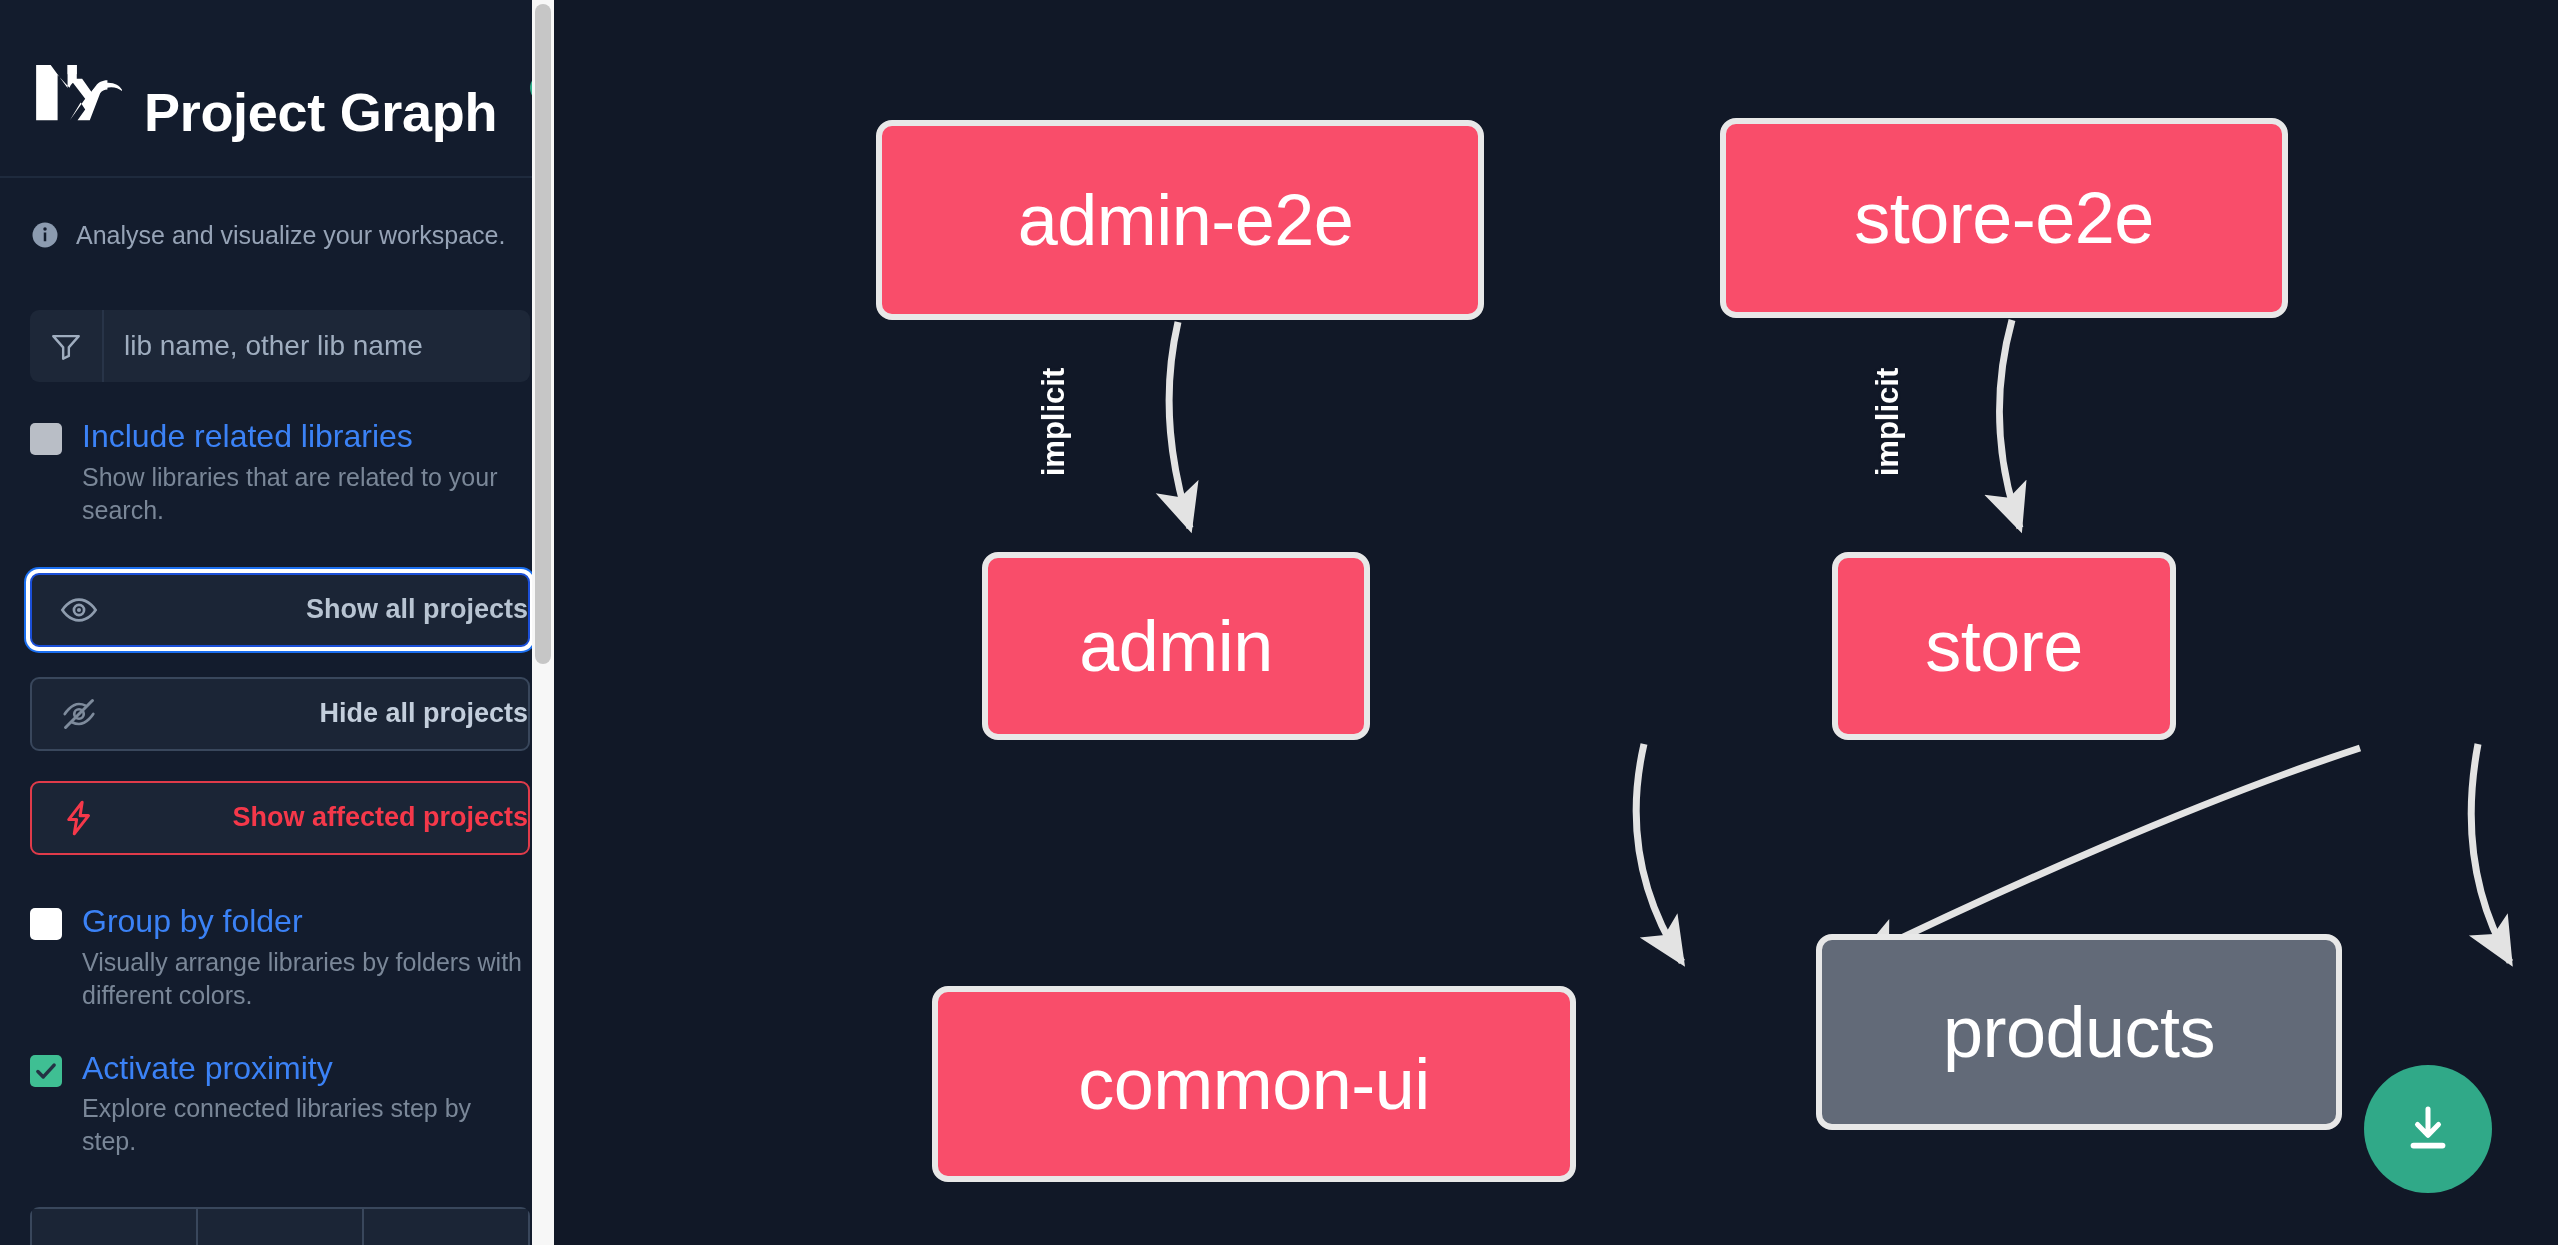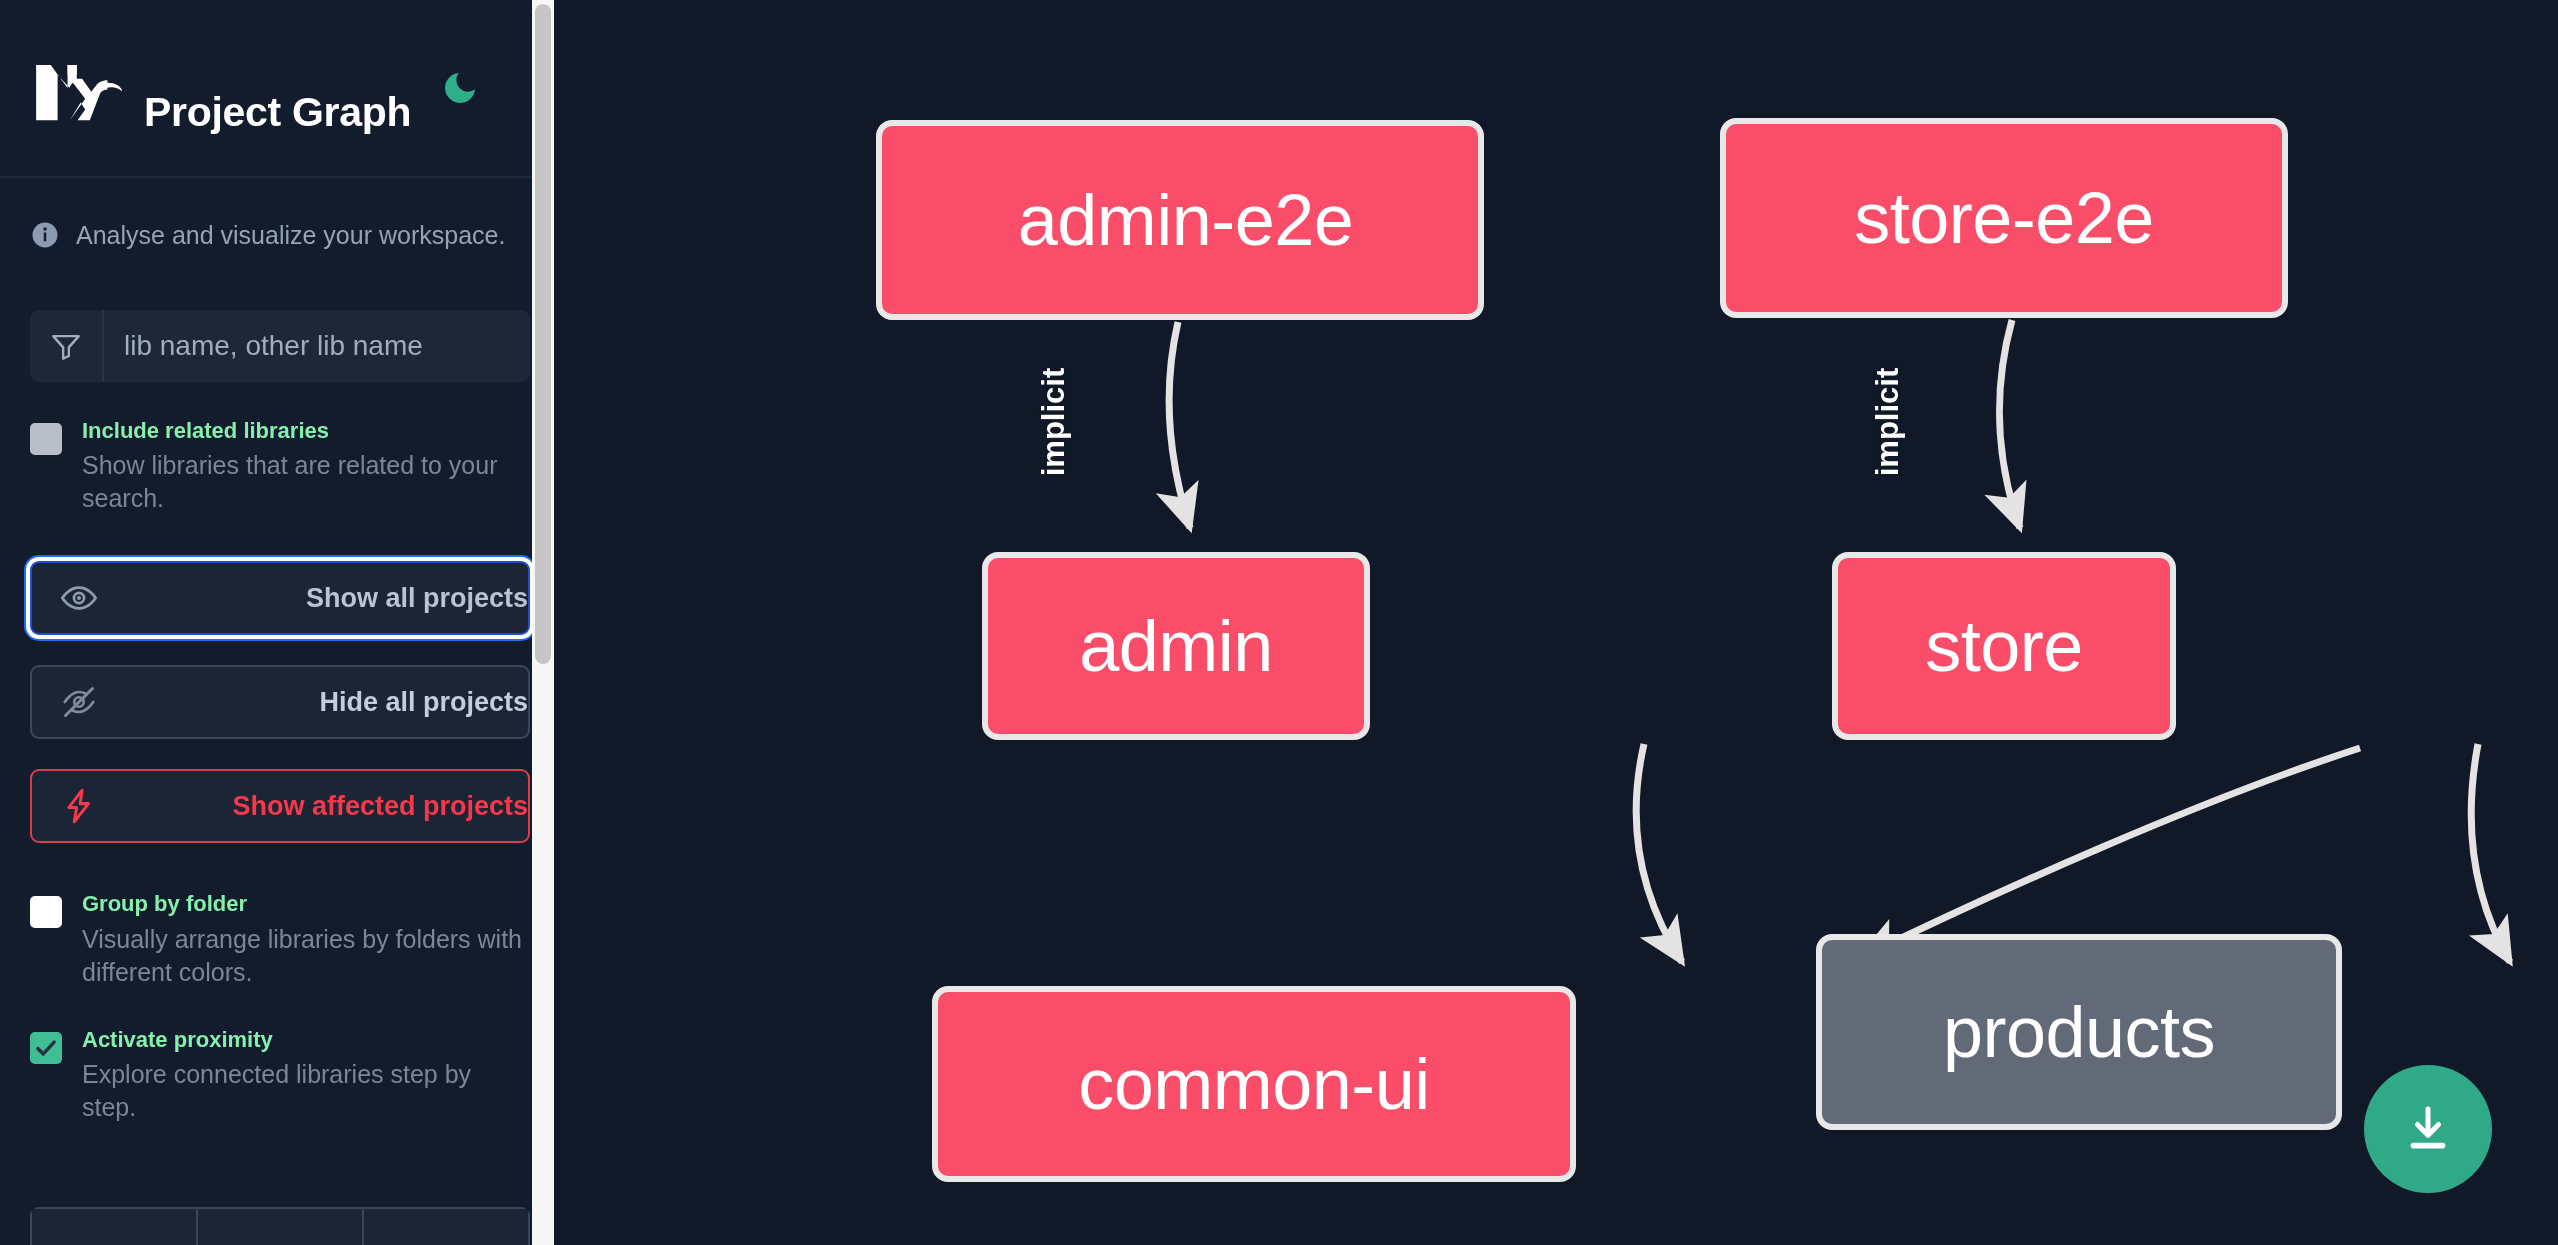--- a/index.html
+++ b/index.html
@@ -21,21 +21,21 @@
   }
   .sidebar-header {
     height: 178px;
     display: flex; align-items: center;
     padding-left: 30px;
     border-bottom: 2px solid #1e2a3d;
   }
   .nx-logo { width: 92px; height: 72px; flex: 0 0 auto; }
   .app-title {
     color: #ffffff;
-    font-size: 41px;
+    font-size: 54px;
     font-weight: 700;
     letter-spacing: -0.3px;
     margin-left: 22px;
     white-space: nowrap;
     margin-top: 48px;
   }
   .moon-btn {
     margin-left: 28px;
     width: 42px; height: 42px;
     display: flex; align-items: center; justify-content: center;
@@ -93,23 +93,23 @@
     margin-right: 20px;
     margin-top: 5px;
     display: flex; align-items: center; justify-content: center;
     cursor: pointer;
   }
   .cbox.gray  { background: #b9bec6; }
   .cbox.white { background: #ffffff; }
   .cbox.green { background: #3fbf93; }
   .check-texts { flex: 1 1 auto; }
   .check-title {
-    color: #86efac;
-    font-size: 22px;
-    font-weight: 700;
+    color: #3b82f6;
+    font-size: 32px;
+    font-weight: 400;
     line-height: 1.15;
   }
   .check-desc {
     color: #7a8798;
     font-size: 25px;
     line-height: 1.32;
     margin-top: 6px;
   }
 
   .btn {

